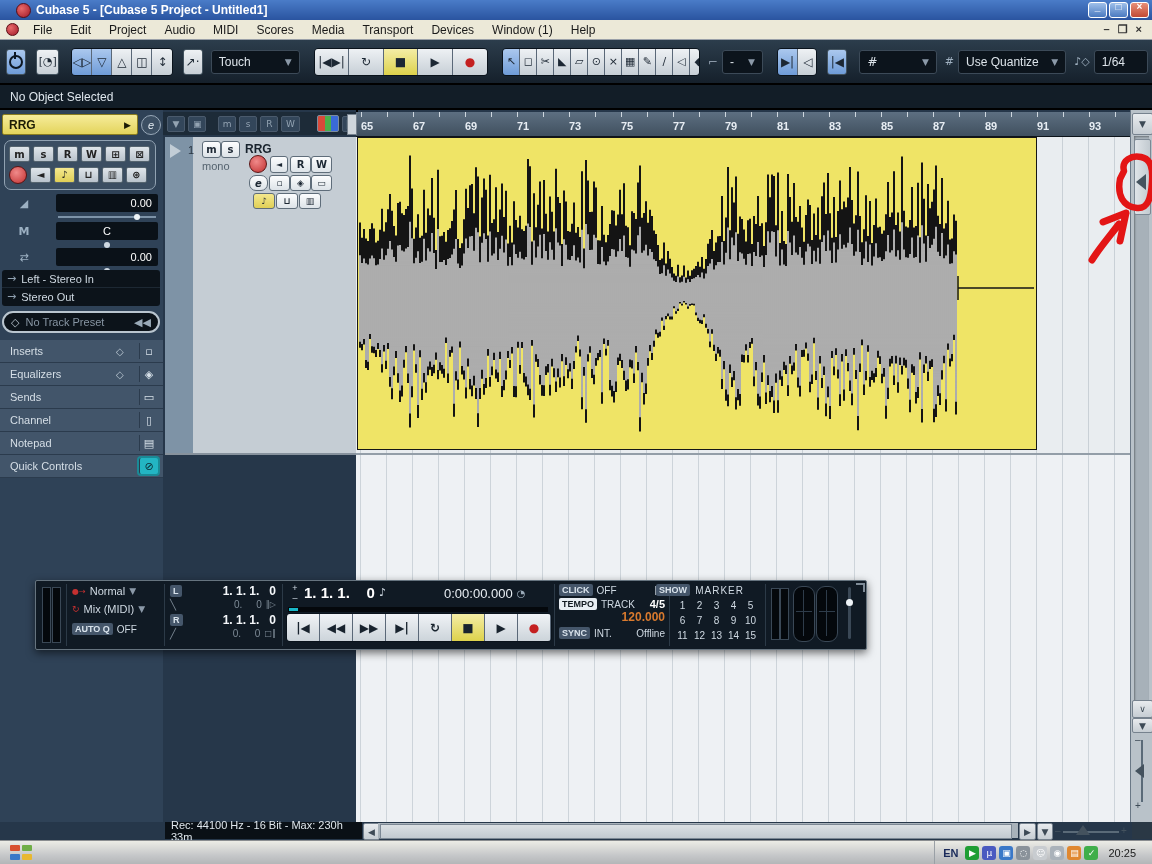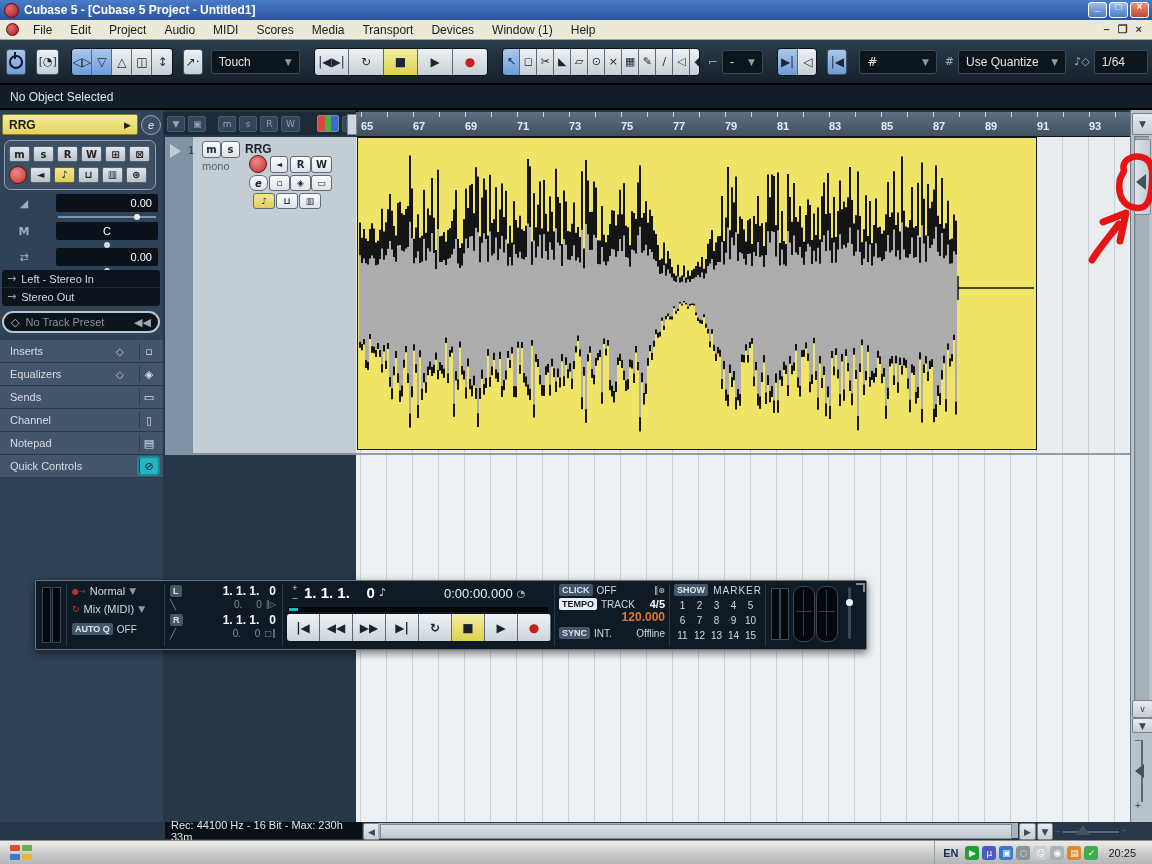--- a/index.html
+++ b/index.html
@@ -2,21 +2,21 @@
 <html><head>
 <meta charset="utf-8">
 <style>
   html,body{margin:0;padding:0}
   body{width:1152px;height:864px;position:relative;overflow:hidden;background:#26374a;
        font-family:"Liberation Sans",sans-serif;font-size:11px;-webkit-font-smoothing:antialiased}
   .abs{position:absolute}
   .pre{white-space:pre}
   
   #titlebar{left:0;top:0;width:1152px;height:20px;background:linear-gradient(180deg,#4a7cc8,#2a54a0);
-            color:#fff;font-weight:bold;font-size:12px;display:flex;align-items:center;padding-left:4px;box-sizing:border-box}
+            color:#fff;font-weight:bold;font-size:12px;display:flex;align-items:center;padding-left:16px;box-sizing:border-box}
   .cubase-logo{width:13px;height:13px;border-radius:50%;background:radial-gradient(circle at 35% 35%,#e86a6a,#a01828);margin-right:5px;flex:none;border:1px solid #5a0c14}
   .winbtn{width:17px;height:14px;border-radius:3px;margin-left:2px;border:1px solid #fff;
           background:linear-gradient(#9fc0ea,#4a7ac0);position:relative}
   .winbtn.close{background:linear-gradient(#e89078,#c24a34)}
   .winbtn span{position:absolute;left:0;top:-2px;width:100%;text-align:center;color:#fff;font-size:10px;font-weight:bold}
   #menubar{left:0;top:20px;width:1152px;height:20px;background:#ece9d8;border-bottom:1px solid #9aa0a8;
            display:flex;align-items:center;color:#1a1a1a;font-size:12px;box-sizing:border-box}
   .menu-item{padding:0 9px;cursor:default}
   .mdi{margin-left:auto;display:flex;gap:8px;padding-right:10px;color:#333;font-weight:bold;font-size:11px}
   
@@ -533,21 +533,21 @@
   <div class="trow" style="left:523px;top:29px;width:106px">
     <span style="margin-left:auto;font-weight:bold;font-size:12px;color:#d97a2e">120.000</span>
   </div>
   <div class="trow" style="left:523px;top:46px;width:106px">
     <span class="chip">SYNC</span>
     <span>INT.</span>
     <span style="margin-left:auto">Offline</span>
   </div>
   <div class="tdiv" style="left:633px"></div>
 
-  <div class="trow" style="left:638px;top:3px;width:88px">
+  <div class="trow" style="left:620px;top:3px;width:88px">
     <span class="chip">SHOW</span>
     <span style="margin-left:auto;letter-spacing:1px;font-size:10px">MARKER</span>
   </div>
   <div id="marker-grid" class="abs" style="left:638px;top:17px;width:88px;line-height:14px"><span class="mcell">1</span><span class="mcell">2</span><span class="mcell">3</span><span class="mcell">4</span><span class="mcell">5</span><span class="mcell">6</span><span class="mcell">7</span><span class="mcell">8</span><span class="mcell">9</span><span class="mcell">10</span><span class="mcell">11</span><span class="mcell">12</span><span class="mcell">13</span><span class="mcell">14</span><span class="mcell">15</span></div>
   <div class="tdiv" style="left:729px"></div>
 
   <div class="meter" style="left:735px;top:7px;height:50px"></div>
   <div class="meter" style="left:744px;top:7px;height:50px"></div>
   <div class="blackpad" style="left:757px"></div>
   <div class="blackpad" style="left:780px"></div>

